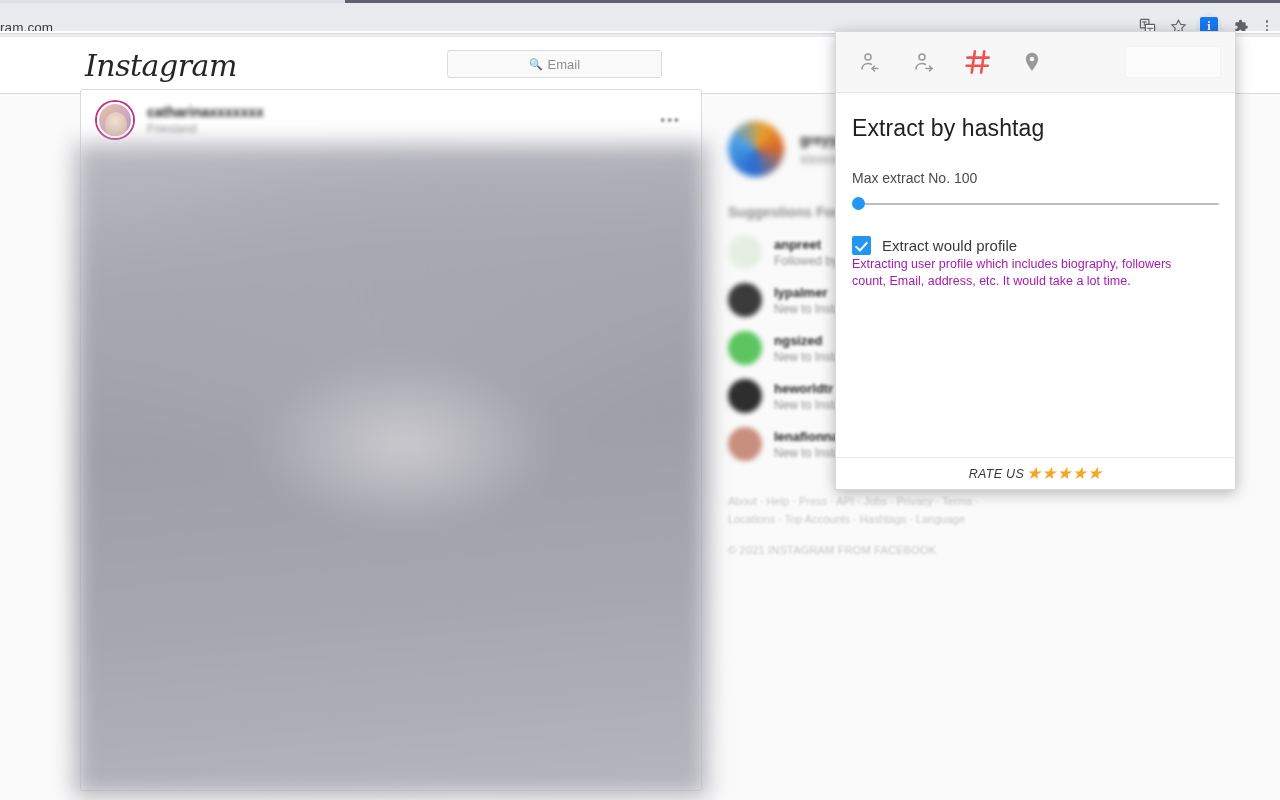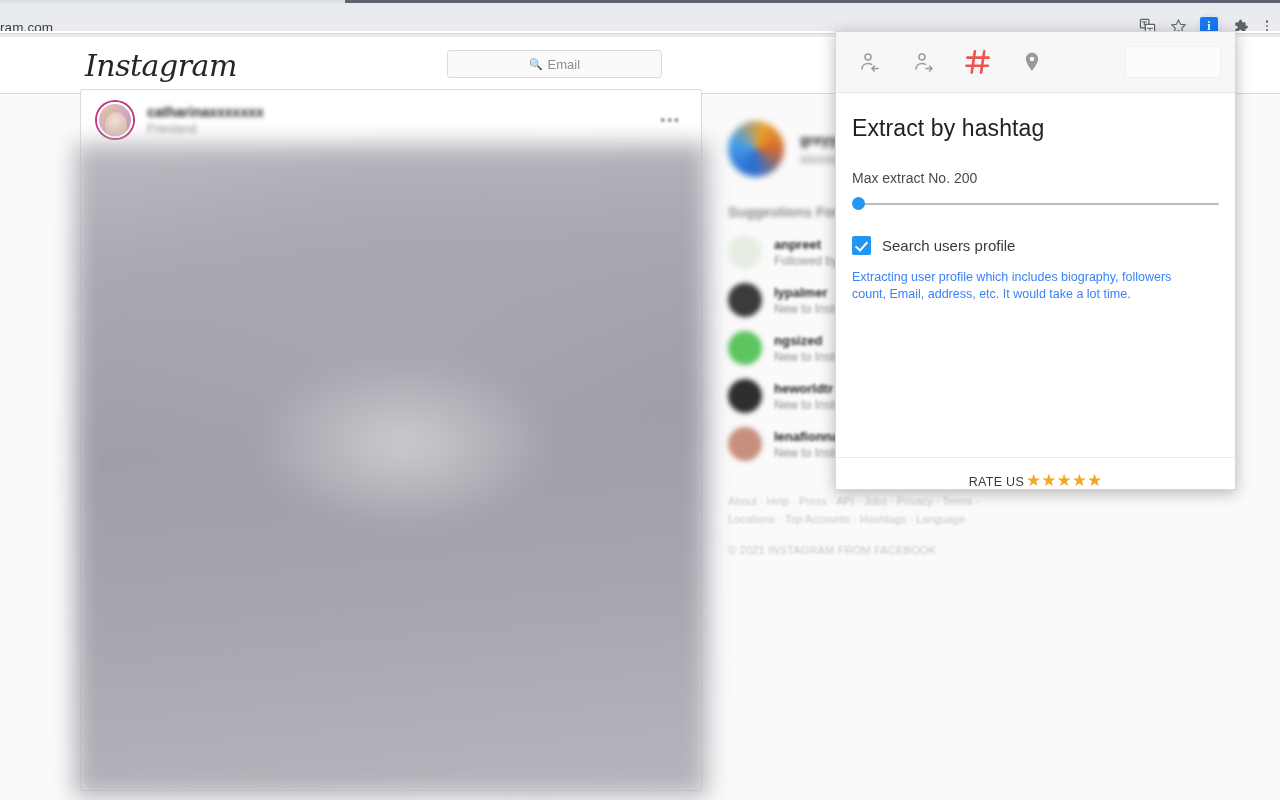--- a/index.html
+++ b/index.html
@@ -430,23 +430,23 @@
     width: 5px; height: 10px;
     border: solid #ffffff;
     border-width: 0 2.2px 2.2px 0;
     transform: rotate(42deg);
   }
   .ext-check-label {
     font-size: 15px;
     color: #3a3a3a;
   }
   .ext-check-desc {
-    margin-top: 14px;
+    margin-top: 1px;
     font-size: 12.5px;
-    color: #3b82f6;
+    color: #a21caf;
     line-height: 17px;
     max-width: 352px;
   }
 
   .ext-go {
     margin-top: 20px;
     width: 369px;
     height: 38px;
     background: #4caf50;
     border: none;
@@ -456,23 +456,24 @@
     letter-spacing: 1.2px;
     font-family: "Liberation Sans", sans-serif;
     box-shadow: 0 1px 3px rgba(0,0,0,.22);
     cursor: pointer;
   }
 
   .ext-footer {
     height: 32px;
     border-top: 1px solid #ebebeb;
     display: flex;
-    align-items: flex-end;
+    align-items: center;
     justify-content: center;
     gap: 2px;
+    font-style: italic;
   }
   .ext-rate-label {
     font-size: 12.5px;
     color: #3a3a3a;
     letter-spacing: .3px;
   }
   .ext-stars {
     display: flex;
     gap: 1px;
     color: #f5a623;
@@ -645,29 +646,29 @@
         <path d="M12 2C8.3 2 5.3 5 5.3 8.7c0 5 6.7 12.8 6.7 12.8s6.7-7.8 6.7-12.8C18.7 5 15.7 2 12 2zm0 9.2a2.5 2.5 0 110-5 2.5 2.5 0 010 5z"></path>
       </svg>
     </span>
     <div class="ext-toolbar-ghost"></div>
   </div>
 
   <div class="ext-body">
     <h1 class="ext-title">Extract by hashtag</h1>
 
 
-    <div class="ext-slider-label">Max extract No. 200</div>
+    <div class="ext-slider-label">Max extract No. 100</div>
     <div class="ext-slider-wrap">
       <div class="ext-slider-track"></div>
       <div class="ext-slider-thumb"></div>
     </div>
 
     <div class="ext-check-row">
       <span class="ext-checkbox"></span>
-      <span class="ext-check-label">Search users profile</span>
+      <span class="ext-check-label">Extract would profile</span>
     </div>
     <div class="ext-check-desc">Extracting user profile which includes biography, followers count, Email, address, etc. It would take a lot time.</div>
 
   </div>
 
   <div class="ext-footer">
     <span class="ext-rate-label">RATE US</span>
     <span class="ext-stars">★★★★★</span>
   </div>
 </div>

